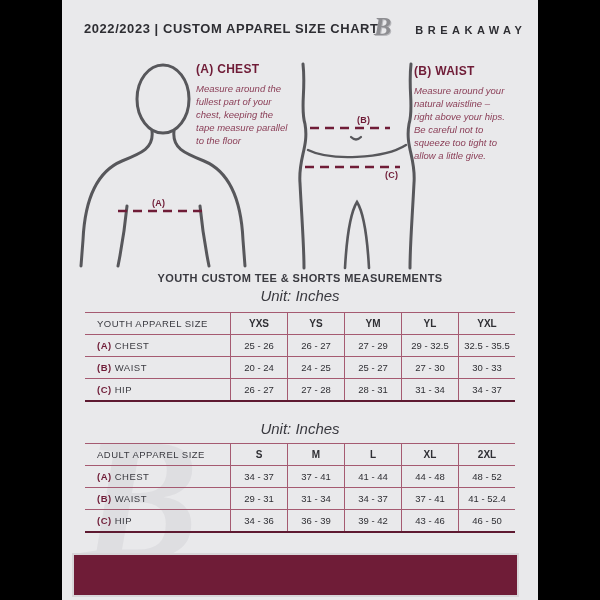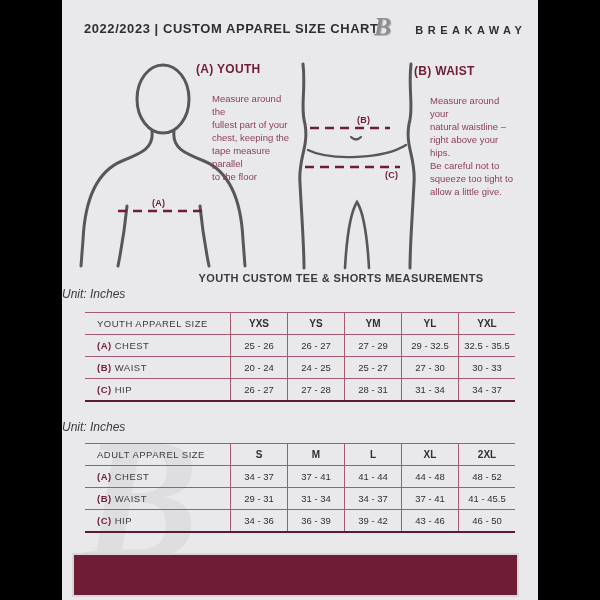--- a/index.html
+++ b/index.html
@@ -31,21 +31,21 @@
     margin-left:17px;
   }
 
   
   .instr{width:116px;}
   .instr h3{
     margin:0 0 6px 0;font-size:12px;font-weight:bold;color:#6f1c37;
     letter-spacing:0.3px;
   }
   .instr p{
-    margin:16px;font-size:9.5px;line-height:13px;color:#8a3d56;
+    margin:0;font-size:9.5px;font-style:italic;line-height:13px;color:#8a3d56;
     white-space:pre-line;
   }
   .chest-block{left:134px;top:62px;}
   .waist-block{left:352px;top:64px;}
   .hips-block{left:352px;top:163px;}
 
   
   .diagram-svg{left:0;top:0;width:476px;height:270px;}
   .measure-label{
     font-size:9px;font-weight:bold;color:#6f1c37;letter-spacing:0.3px;
@@ -53,24 +53,24 @@
   .label-a{left:90px;top:198px;}
   .label-b{left:295px;top:115px;}
   .label-c{left:323px;top:170px;}
 
   
   .sec-title{
     left:0;width:476px;text-align:center;font-size:11px;font-weight:bold;
     color:#3a3a40;letter-spacing:0.4px;
   }
   .sec-unit{
-    left:0;width:476px;text-align:left;font-size:12px;font-style:italic;
+    left:0;width:476px;text-align:center;font-size:15px;font-style:italic;
     color:#3a3a40;
   }
-  .youth-title{top:272px;padding-left:41px;} .youth-unit{top:287px;}
+  .youth-title{top:272px;} .youth-unit{top:287px;}
   .adult-title{top:405px;} .adult-unit{top:420px;}
 
   
   .size-table{
     left:23px;width:430px;
     border-top:1px solid #a55a71;border-bottom:2px solid #5e1a31;
     z-index:2;
   }
   .youth-table{top:312px;}
   .adult-table{top:443px;}
@@ -135,21 +135,21 @@
       <line x1="56" y1="211" x2="143" y2="211" stroke-dasharray="9 6"></line>
       <line x1="248" y1="128" x2="328" y2="128" stroke-dasharray="9 6"></line>
       <line x1="243" y1="167" x2="338" y2="167" stroke-dasharray="9 6"></line>
     </g>
   </svg>
   <span class="abs measure-label label-a">(A)</span>
   <span class="abs measure-label label-b">(B)</span>
   <span class="abs measure-label label-c">(C)</span>
 
   <div class="abs instr chest-block">
-    <h3>(A) YOUTH</h3>
+    <h3>(A) CHEST</h3>
     <p>Measure around the
 fullest part of your
 chest, keeping the
 tape measure parallel
 to the floor</p>
   </div>
   <div class="abs instr waist-block">
     <h3>(B) WAIST</h3>
     <p>Measure around your
 natural waistline –
@@ -215,21 +215,21 @@
         <div class="t-cell">41 - 44</div>
         <div class="t-cell">44 - 48</div>
         <div class="t-cell">48 - 52</div>
       </div>
       <div class="t-row">
         <div class="t-cell t-label"><span class="key">(B)</span>WAIST</div>
         <div class="t-cell">29 - 31</div>
         <div class="t-cell">31 - 34</div>
         <div class="t-cell">34 - 37</div>
         <div class="t-cell">37 - 41</div>
-        <div class="t-cell">41 - 45.5</div>
+        <div class="t-cell">41 - 52.4</div>
       </div>
       <div class="t-row">
         <div class="t-cell t-label"><span class="key">(C)</span>HIP</div>
         <div class="t-cell">34 - 36</div>
         <div class="t-cell">36 - 39</div>
         <div class="t-cell">39 - 42</div>
         <div class="t-cell">43 - 46</div>
         <div class="t-cell">46 - 50</div>
       </div>
     </div>

